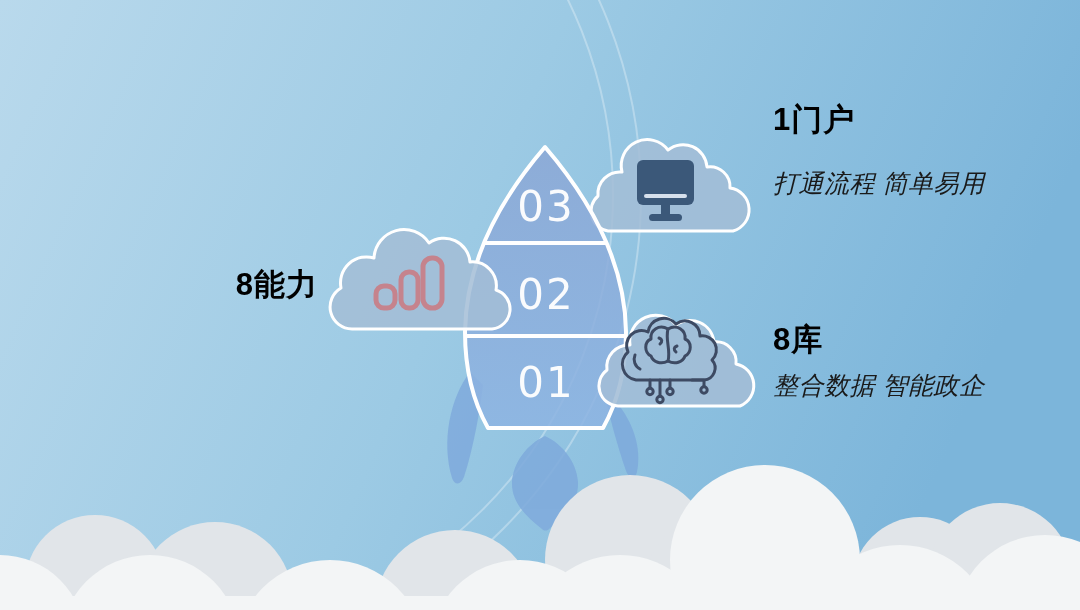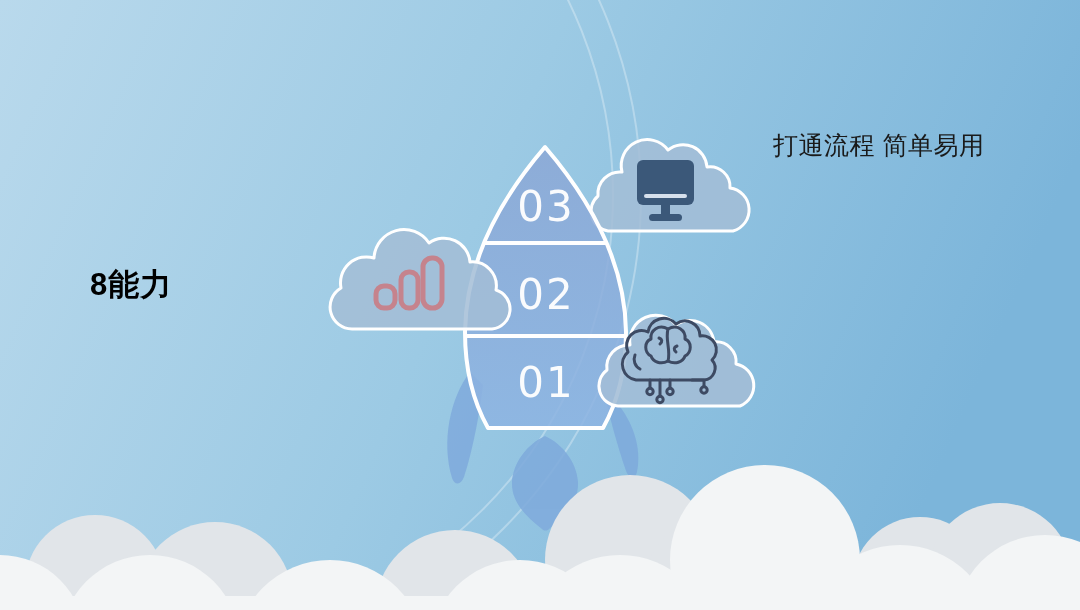--- a/index.html
+++ b/index.html
@@ -8,27 +8,27 @@
     font-family:"Liberation Sans","DejaVu Sans",sans-serif;
   }
   .stage svg.scene{position:absolute;left:0;top:0;display:block;}
   .callout{position:absolute;}
   .callout .title{
     font-size:31px;font-weight:700;color:#000;line-height:38px;
     letter-spacing:1px;white-space:nowrap;
   }
   .callout .desc{
     font-size:25px;font-weight:400;color:#1a1a1a;line-height:30px;
-    letter-spacing:0.5px;white-space:nowrap;
+    letter-spacing:0.5px;white-space:nowrap;font-style:italic;
   }
   .callout-portal{left:773px;top:101px;}
   .callout-portal .desc{margin-top:29px;}
   .callout-library{left:773px;top:321px;}
   .callout-library .desc{margin-top:11px;}
-  .callout-capability{left:90px;top:266px;width:240px;text-align:left;}
+  .callout-capability{left:90px;top:266px;width:240px;text-align:right;}
   .callout-capability .title{padding-right:12px;}
   .callout-capability .desc{margin-top:10px;font-size:23.5px;}
   .stage-num{
     font-family:"DejaVu Sans","Liberation Sans",sans-serif;
     font-size:42px;fill:#ffffff;letter-spacing:2px;opacity:0.96;
   }
 </style>
 </head>
 <body>
 
@@ -126,21 +126,26 @@
       <circle cx="520" cy="650" r="90"></circle>
       <circle cx="620" cy="650" r="95"></circle>
       <circle cx="765" cy="560" r="95"></circle>
       <circle cx="900" cy="640" r="95"></circle>
       <circle cx="1045" cy="625" r="90"></circle>
       <rect x="0" y="596" width="1080" height="14"></rect>
     </g>
   </svg>
 
   <div class="callout callout-portal">
+    <div class="title">1门户</div>
     <div class="desc">打通流程 简单易用</div>
   </div>
 
   <div class="callout callout-capability">
     <div class="title">8能力</div>
   </div>
 
+  <div class="callout callout-library">
+    <div class="title">8库</div>
+    <div class="desc">整合数据 智能政企</div>
+  </div>
 
 </div>
 
 </body></html>

